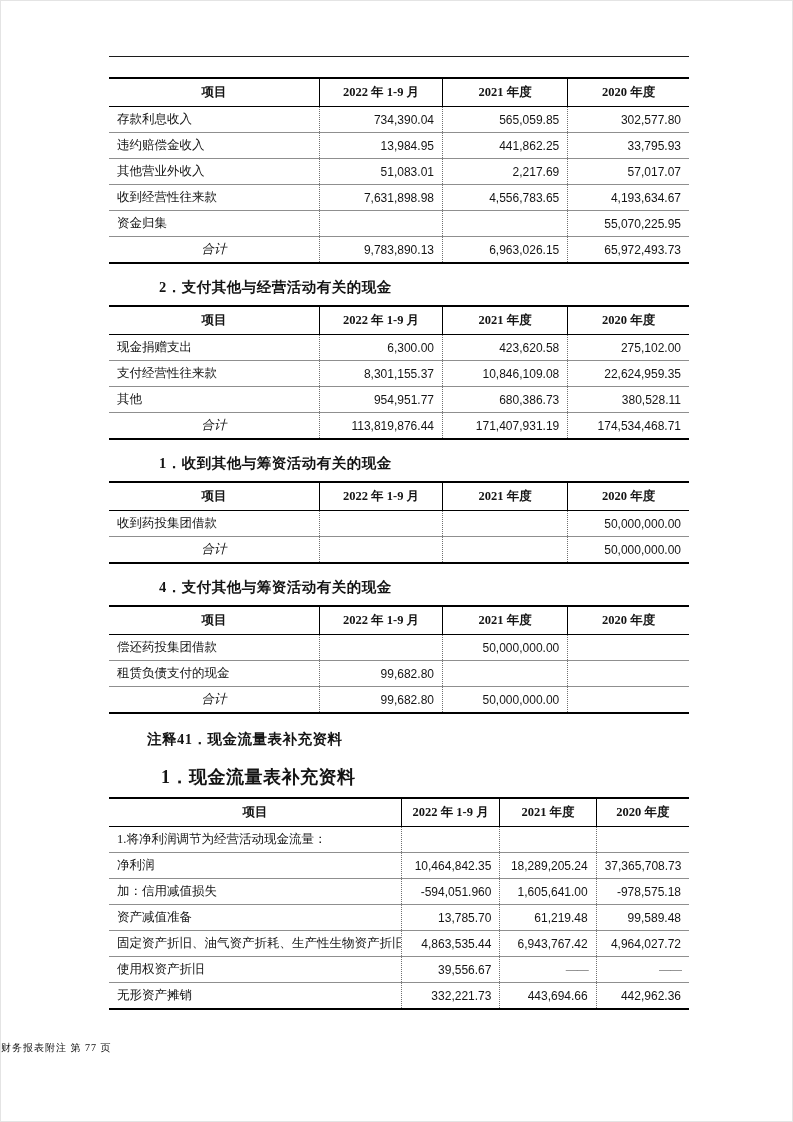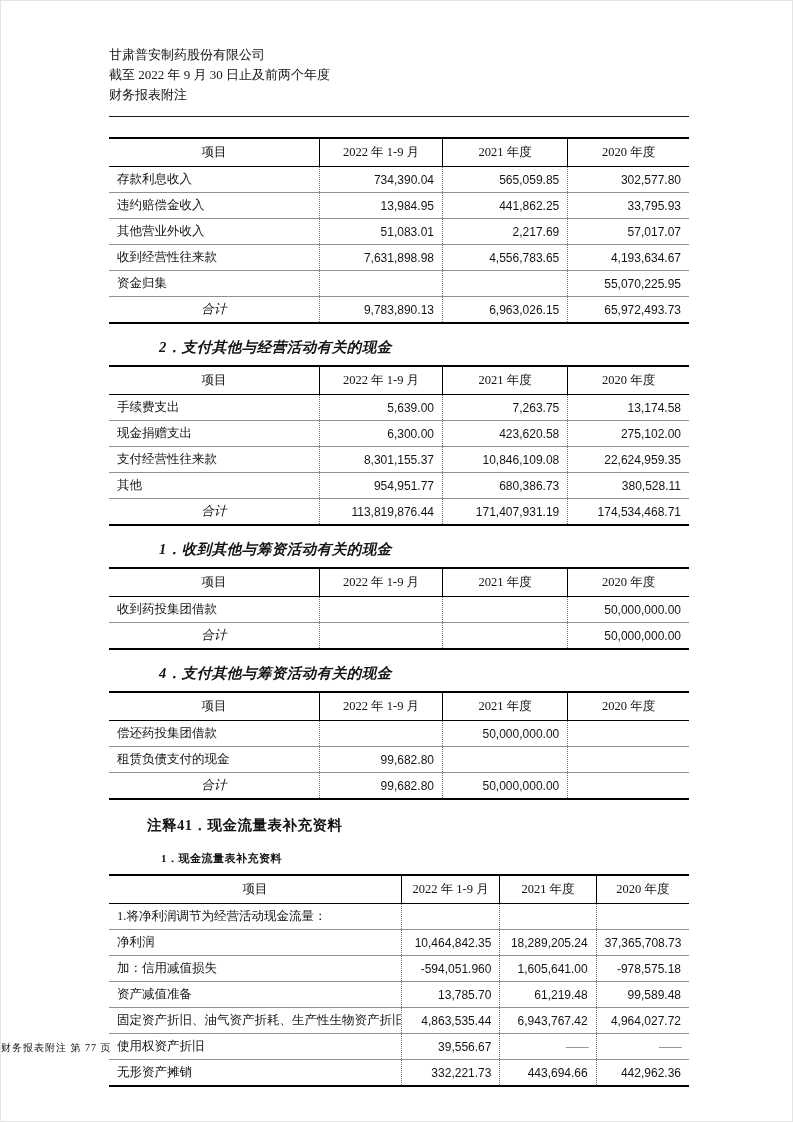--- a/index.html
+++ b/index.html
@@ -21,43 +21,42 @@
   .doc-header{font-size:13px;line-height:20px;}
   .doc-header div{white-space:nowrap;}
   .head-rule{
     border:0;border-bottom:1.6px solid #1c1c1c;
     margin:11px 0 0 0;width:100%;
   }
   .sec-heading{
     font-size:14.5px;font-weight:bold;
     margin:14px 0 8px 50px;
     letter-spacing:0.5px;
-    font-style:italic;
   }
   .note-heading{
     font-size:14.5px;font-weight:bold;
     margin:16px 0 16px 38px;
     letter-spacing:0.5px;
   }
   .sub-heading{
-    font-size:11px;font-weight:bold;
+    font-size:18px;font-weight:bold;
     margin:16px 0 8px 52px;
     letter-spacing:0.5px;
   }
   table.fin{
     width:100%;
     border-collapse:collapse;
     table-layout:fixed;
     border-top:2.2px solid #000;
     border-bottom:2.2px solid #000;
     margin-top:20px;
   }
   table.fin.tight{margin-top:0;}
   table.fin th{
-    font-size:12.5px;font-weight:normal;
+    font-size:12.5px;font-weight:bold;
     text-align:center;
     padding:5px 4px;
     height:17px;
     border-bottom:1.4px solid #000;
   }
   table.fin th + th{border-left:1px solid #000;}
   table.fin td{
     font-size:12.5px;
     padding:4px 8px;
     height:15px;
@@ -90,25 +89,20 @@
     top:1040px;
     font-size:10px;
     letter-spacing:1px;
   }
 </style>
 </head>
 <body>
 
 <div class="content">
 
-  <div class="doc-header">
-    <div>甘肃普安制药股份有限公司</div>
-    <div>截至 2022 年 9 月 30 日止及前两个年度</div>
-    <div>财务报表附注</div>
-  </div>
   <hr class="head-rule">
 
   <table class="fin">
     <colgroup>
         <col class="c0">
         <col class="c1">
         <col class="c2">
         <col class="c3">
       </colgroup>
   <thead>
@@ -170,26 +164,20 @@
   <thead>
         <tr>
           <th>项目</th>
           <th>2022 年 1-9 月</th>
           <th>2021 年度</th>
           <th>2020 年度</th>
         </tr>
       </thead>
       <tbody>
         <tr>
-          <td class="lbl">手续费支出</td>
-          <td class="num">5,639.00</td>
-          <td class="num">7,263.75</td>
-          <td class="num">13,174.58</td>
-        </tr>
-        <tr>
           <td class="lbl">现金捐赠支出</td>
           <td class="num">6,300.00</td>
           <td class="num">423,620.58</td>
           <td class="num">275,102.00</td>
         </tr>
         <tr>
           <td class="lbl">支付经营性往来款</td>
           <td class="num">8,301,155.37</td>
           <td class="num">10,846,109.08</td>
           <td class="num">22,624,959.35</td>

